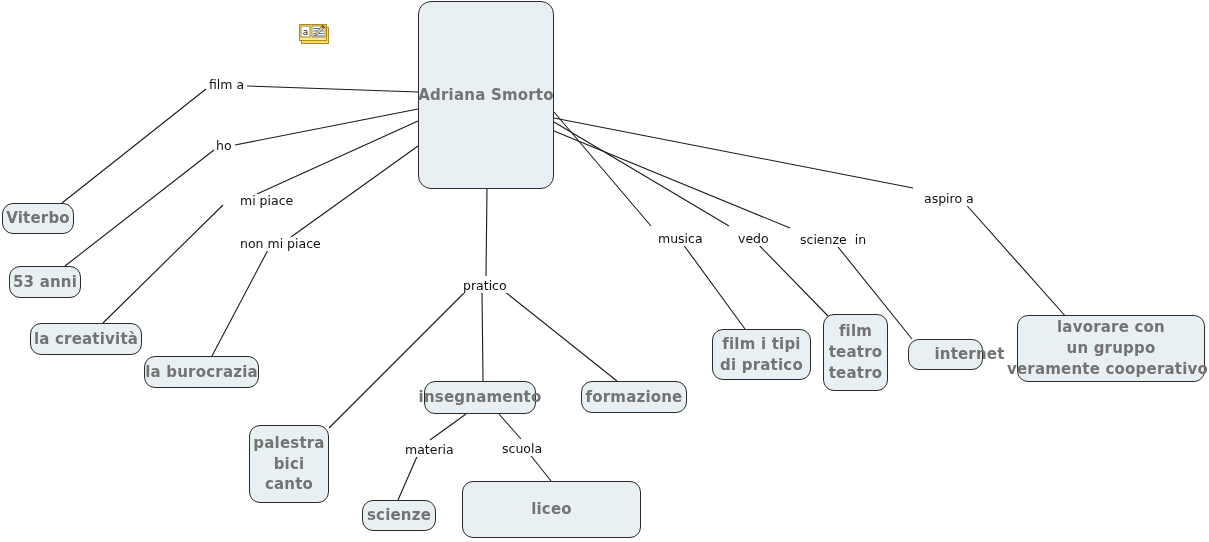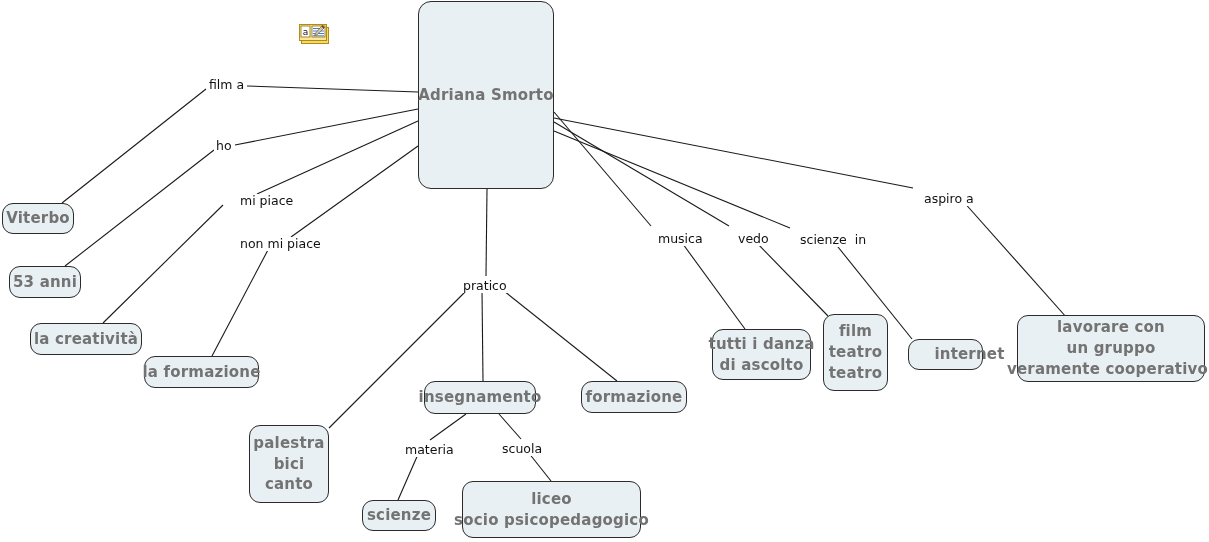--- a/index.html
+++ b/index.html
@@ -110,27 +110,27 @@
       <path d="M23.5 2.2 L25.6 4.4 L18.2 11.6 L15.6 12.6 L16.6 10.0 Z" fill="#d9c7a8" stroke="#6b5a33" stroke-width="0.7"></path>
       <path d="M23.5 2.2 L25.6 4.4 L24.3 5.6 L22.3 3.4 Z" fill="#8b3a1e"></path>
     </svg>
   </div>
 
   <div id="nodes-slot">
       <div class="node central" style="left: 418px; top: 1px; width: 136px; height: 188px; background: rgb(233, 240, 243); border-color: rgb(43, 43, 43);"><span class="line">Adriana Smorto</span></div>
       <div class="node" style="left: 2px; top: 203px; width: 72px; height: 31px; background: rgb(233, 240, 243); border-color: rgb(43, 43, 43);"><span class="line">Viterbo</span></div>
       <div class="node" style="left: 9px; top: 266px; width: 72px; height: 32px; background: rgb(233, 240, 243); border-color: rgb(43, 43, 43);"><span class="line">53 anni</span></div>
       <div class="node" style="left: 30px; top: 323px; width: 112px; height: 32px; background: rgb(233, 240, 243); border-color: rgb(43, 43, 43);"><span class="line">la creatività</span></div>
-      <div class="node" style="left: 144px; top: 356px; width: 115px; height: 32px; background: rgb(233, 240, 243); border-color: rgb(43, 43, 43);"><span class="line">la formazione</span></div>
+      <div class="node" style="left: 144px; top: 356px; width: 115px; height: 32px; background: rgb(233, 240, 243); border-color: rgb(43, 43, 43);"><span class="line">la burocrazia</span></div>
       <div class="node" style="left: 249px; top: 425px; width: 80px; height: 78px; background: rgb(233, 240, 243); border-color: rgb(43, 43, 43);"><span class="line">palestra</span><span class="line">bici</span><span class="line">canto</span></div>
       <div class="node" style="left: 424px; top: 381px; width: 112px; height: 33px; background: rgb(233, 240, 243); border-color: rgb(43, 43, 43);"><span class="line">insegnamento</span></div>
       <div class="node" style="left: 581px; top: 381px; width: 106px; height: 32px; background: rgb(233, 240, 243); border-color: rgb(43, 43, 43);"><span class="line">formazione</span></div>
       <div class="node" style="left: 362px; top: 500px; width: 74px; height: 31px; background: rgb(233, 240, 243); border-color: rgb(43, 43, 43);"><span class="line">scienze</span></div>
-      <div class="node" style="left: 462px; top: 481px; width: 179px; height: 57px; background: rgb(233, 240, 243); border-color: rgb(43, 43, 43);"><span class="line">liceo</span><span class="line">socio psicopedagogico</span></div>
-      <div class="node" style="left: 712px; top: 329px; width: 99px; height: 51px; background: rgb(233, 240, 243); border-color: rgb(43, 43, 43);"><span class="line">tutti i danza</span><span class="line">di ascolto</span></div>
+      <div class="node" style="left: 462px; top: 481px; width: 179px; height: 57px; background: rgb(233, 240, 243); border-color: rgb(43, 43, 43);"><span class="line">liceo</span></div>
+      <div class="node" style="left: 712px; top: 329px; width: 99px; height: 51px; background: rgb(233, 240, 243); border-color: rgb(43, 43, 43);"><span class="line">film i tipi</span><span class="line">di pratico</span></div>
       <div class="node" style="left: 823px; top: 314px; width: 65px; height: 77px; background: rgb(233, 240, 243); border-color: rgb(43, 43, 43);"><span class="line">film</span><span class="line">teatro</span><span class="line">teatro</span></div>
       <div class="node" style="left: 908px; top: 339px; width: 75px; height: 31px; background: rgb(233, 240, 243); border-color: rgb(43, 43, 43); padding-left: 48px;"><span class="line">internet</span></div>
       <div class="node" style="left: 1017px; top: 315px; width: 188px; height: 67px; background: rgb(233, 240, 243); border-color: rgb(43, 43, 43);"><span class="line">lavorare con</span><span class="line">un gruppo</span><span class="line">veramente cooperativo!</span></div>
     </div>
   <div id="labels-slot">
       <div class="linklabel" style="left: 207px; top: 78px;">film a</div>
       <div class="linklabel" style="left: 214px; top: 139px;">ho</div>
       <div class="linklabel" style="left: 209px; top: 194px; margin-left: 29px;">mi piace</div>
       <div class="linklabel" style="left: 238px; top: 237px;">non mi piace</div>
       <div class="linklabel" style="left: 461px; top: 279px;">pratico</div>

